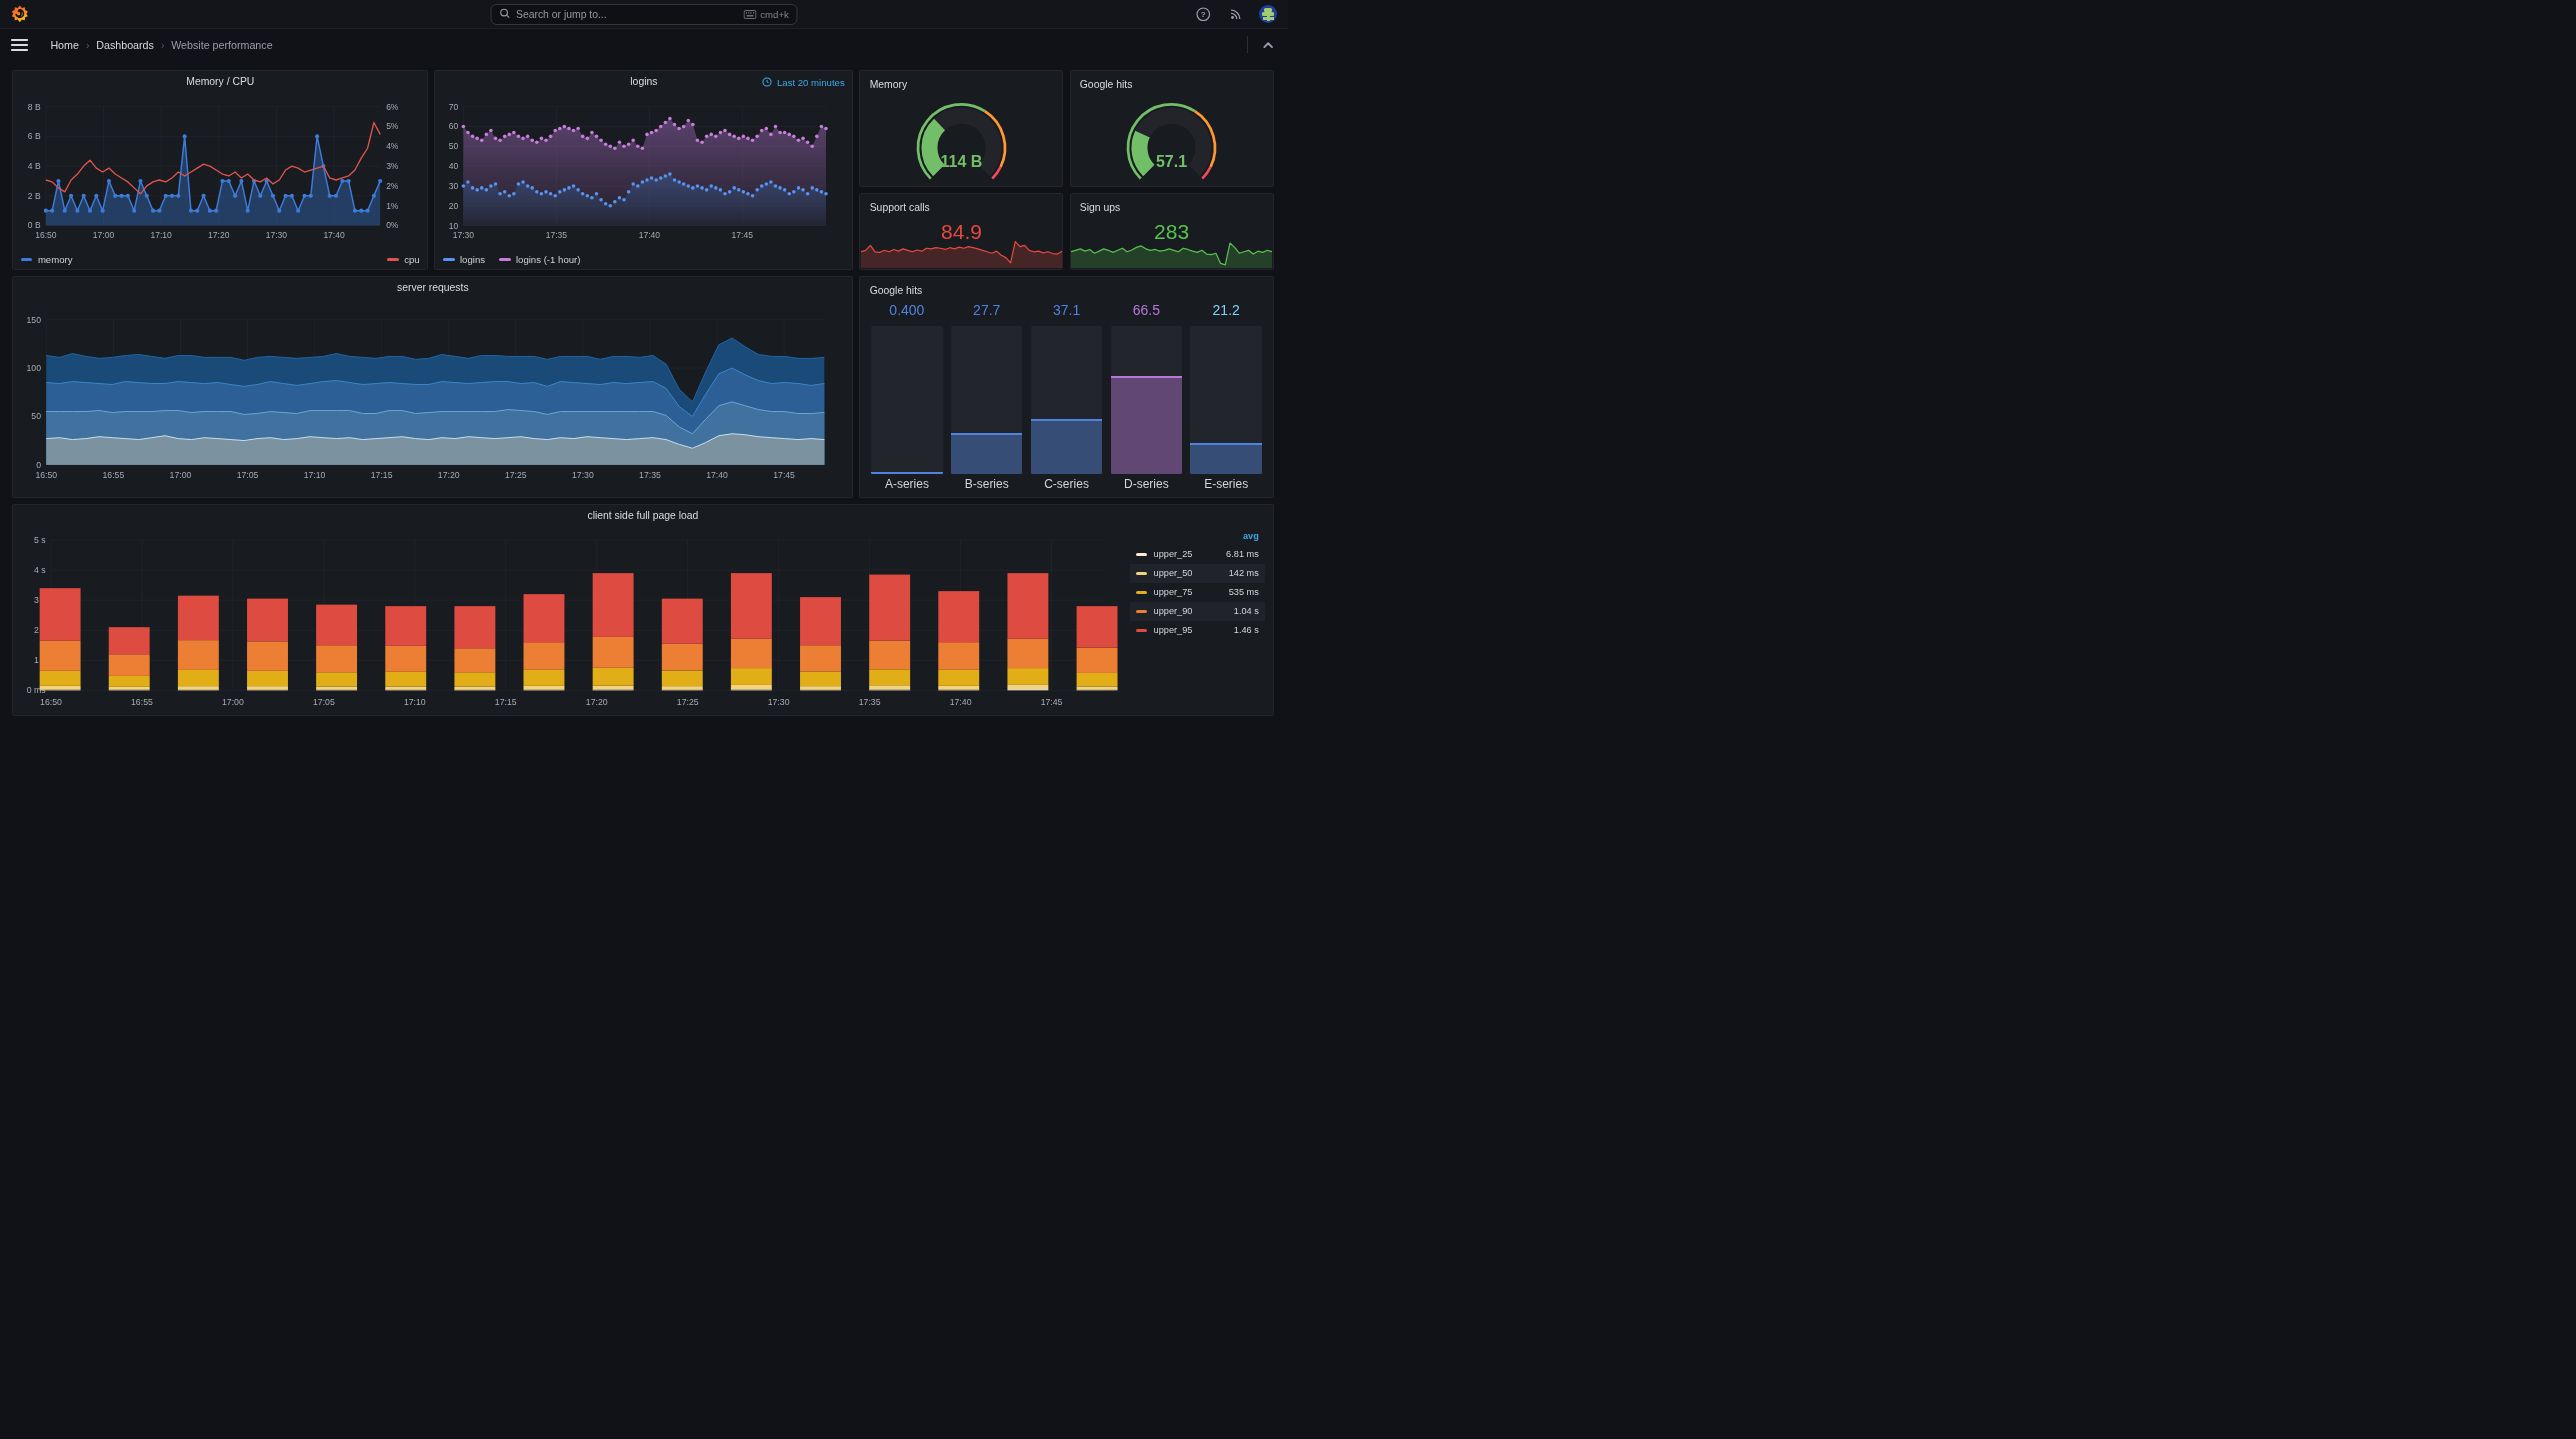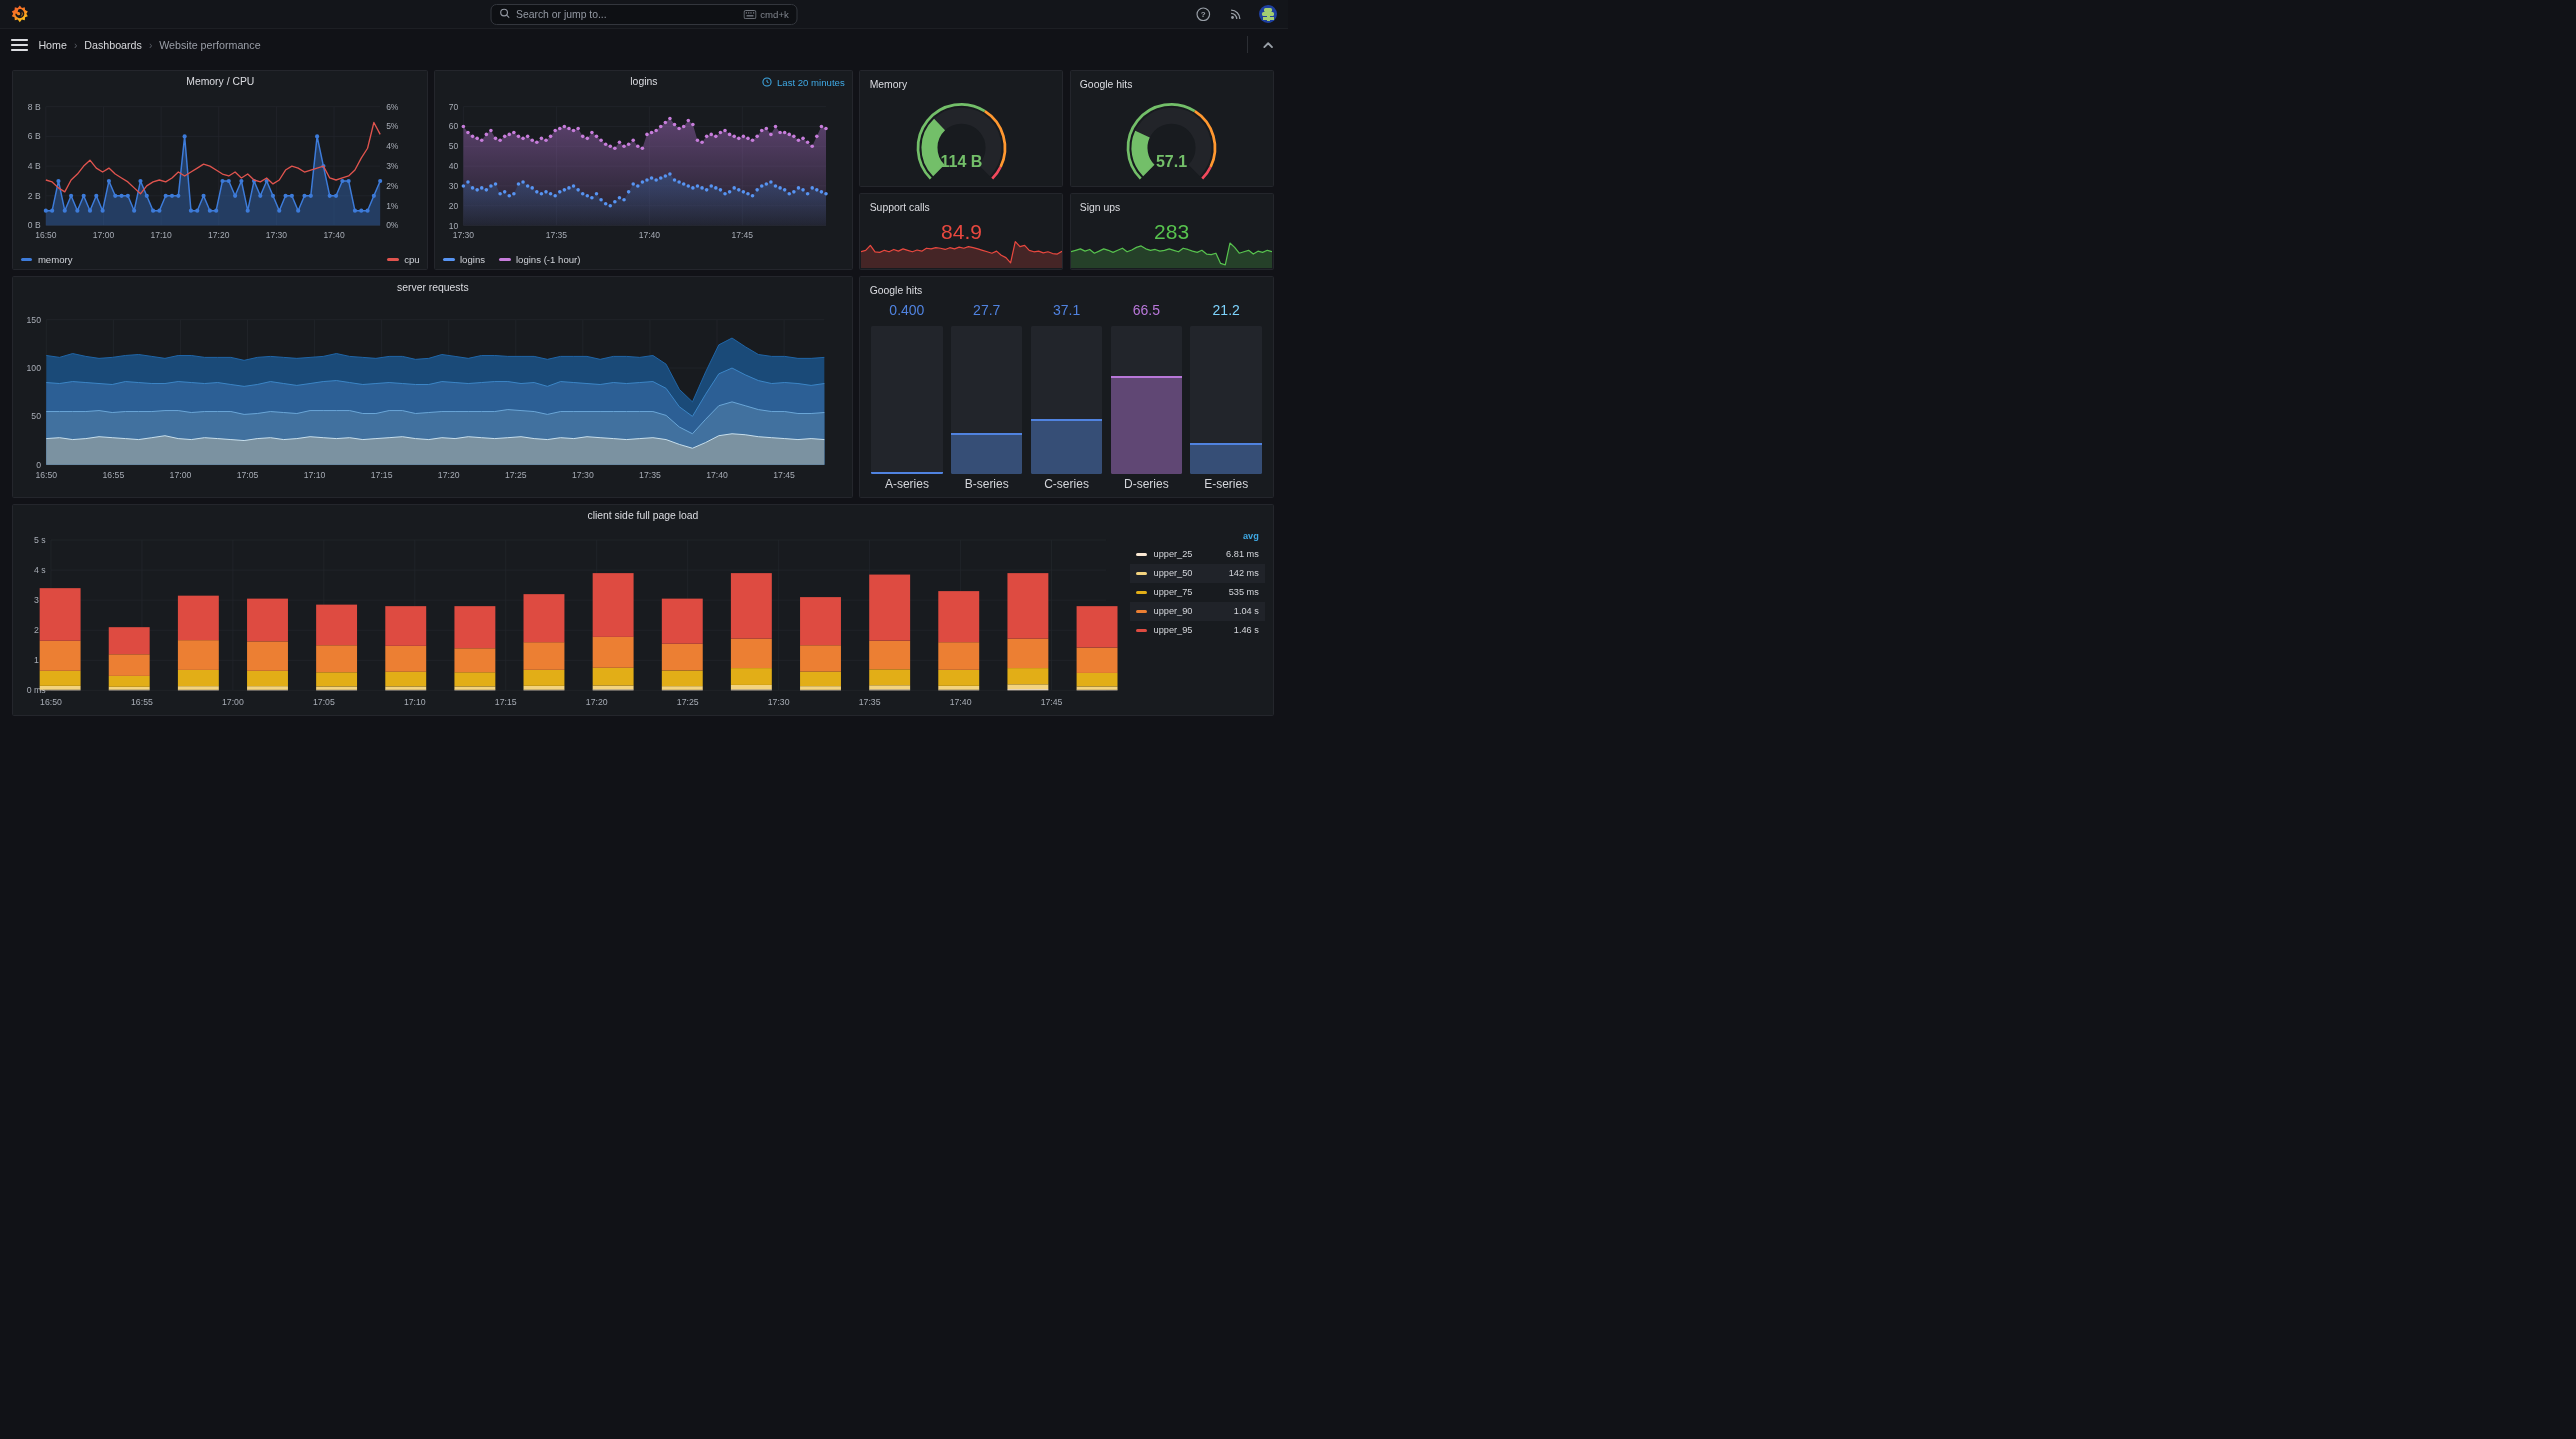--- a/index.html
+++ b/index.html
@@ -20,21 +20,21 @@
   .searchbox .ph { color:#9398a2; font-size:10.4px; flex:1; }
   .shortcut { display:flex; align-items:center; gap:4px; color:#80858e; font-size:9.6px; }
   .iconbtn { width:18.4px; height:18.4px; display:flex; align-items:center; justify-content:center; cursor:pointer; }
   .avatar { width:18.4px; height:18.4px; border-radius:50%; background:#1e3f9e; overflow:hidden; cursor:pointer; position:relative; }
   .avatar .px { position:absolute; background:#a4cd72; }
 
   
   .crumbrow { height:32px; display:flex; align-items:center; padding:0 10.7px; gap:10.7px; }
   .hamburger { width:17px; height:17px; display:flex; flex-direction:column; justify-content:center; gap:3.1px; cursor:pointer; }
   .hamburger i { display:block; height:1.7px; background:#dcdde1; border-radius:0.8px; }
-  .crumbs { display:flex; align-items:center; gap:7px; font-size:10.7px; }
+  .crumbs { display:flex; align-items:center; gap:7px; font-size:10.7px;margin-left:12px; }
   .crumbs .sep { color:#5a5e66; font-size:10px; }
   .crumb { color:#d8d9dd; cursor:pointer; }
   .crumb.current { color:#9a9ea7; cursor:default; }
   .crumb-right { margin-left:auto; display:flex; align-items:center; }
   .vdivider { width:0.8px; height:17px; background:#2c2e34; margin-right:10.7px; }
 
   
   .dash { padding:9.2px 14px 6.1px 12.3px; display:grid;
           grid-template-columns:416px 419px 204px 204px;
           grid-template-rows:117px 77px 222px 212px; gap:6.1px; }

